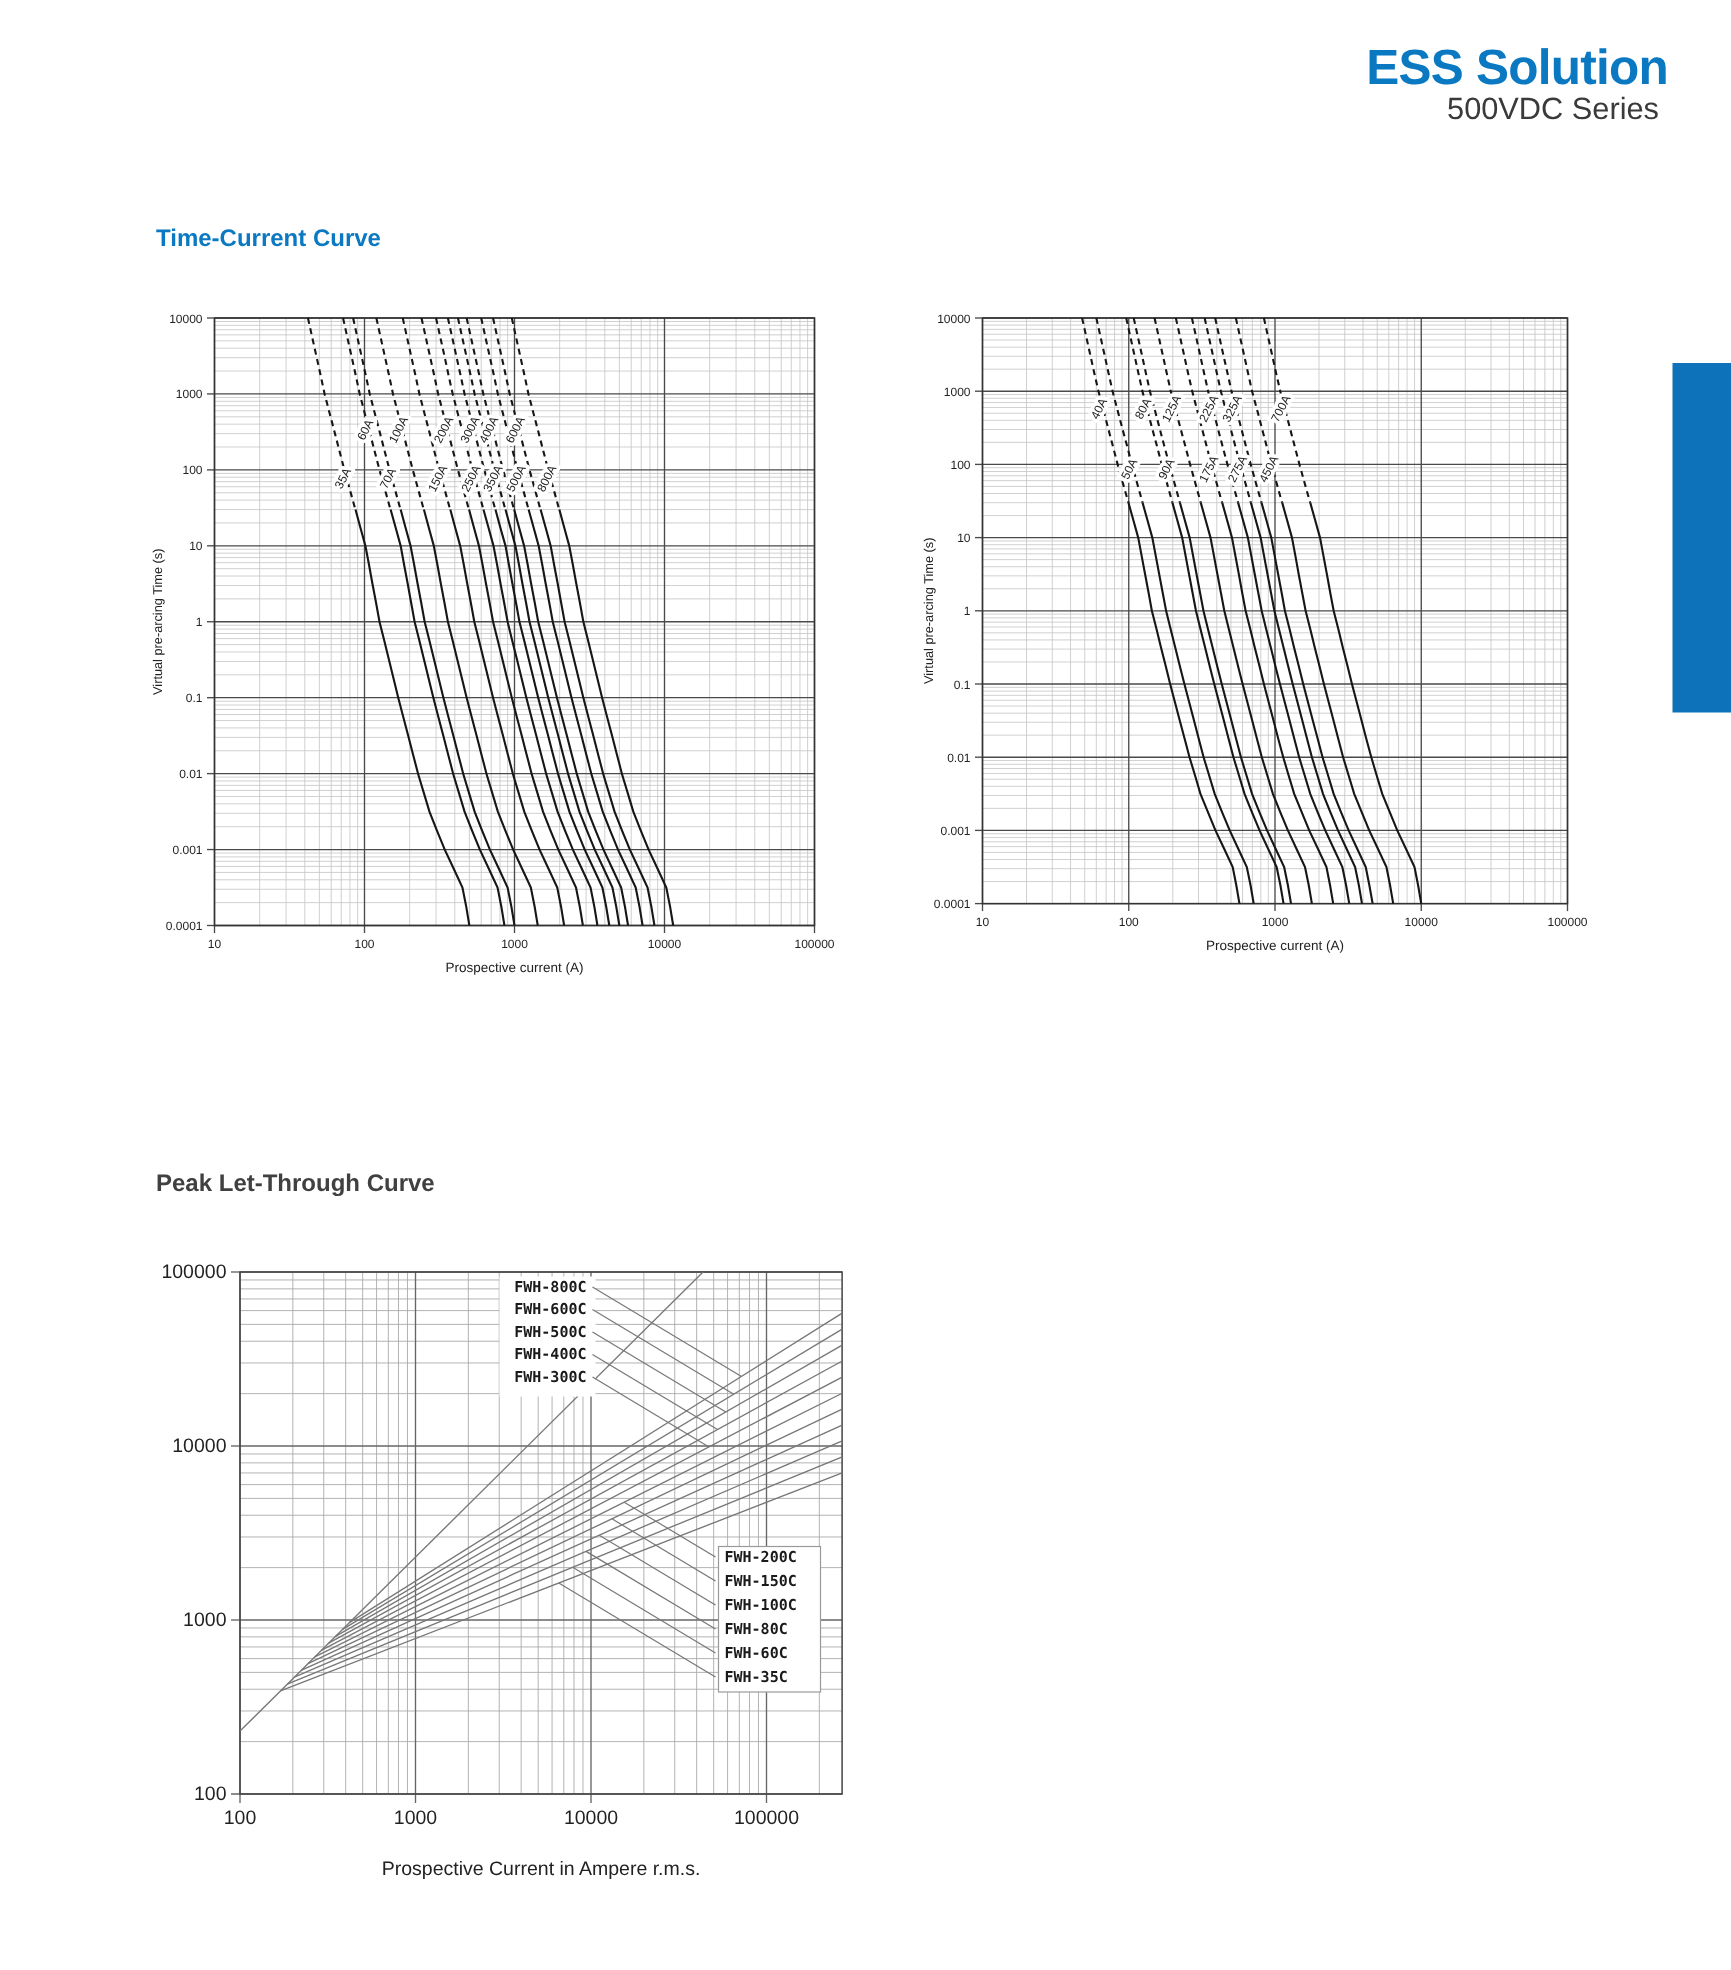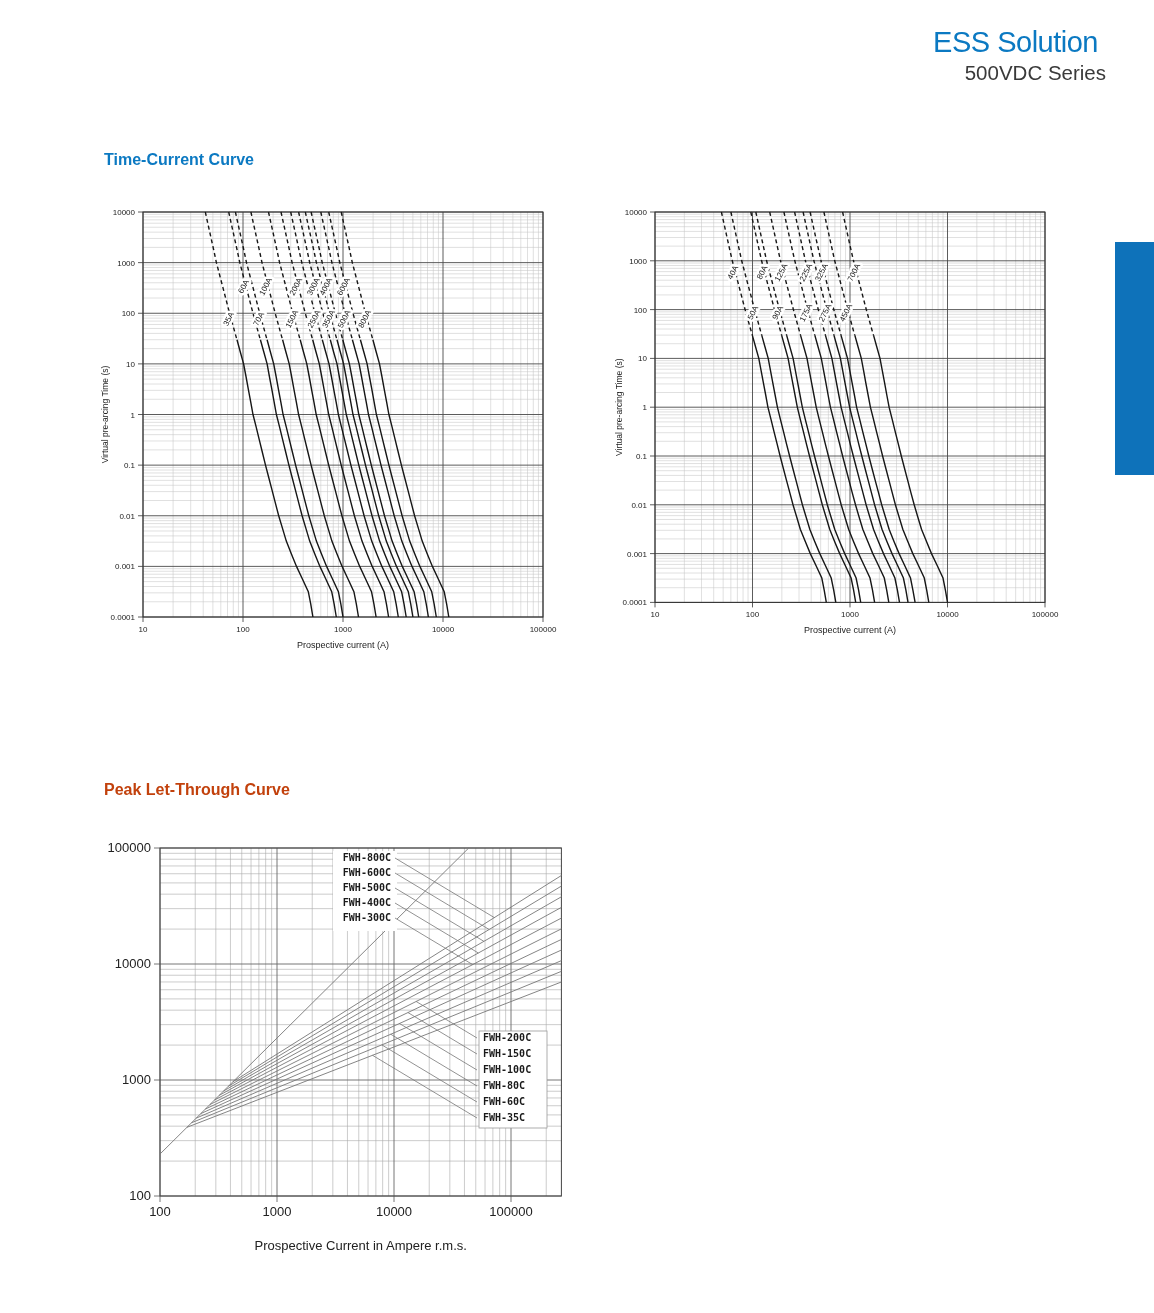--- a/index.html
+++ b/index.html
@@ -1,18 +1,18 @@
 <!DOCTYPE html>
 <html><head>
 <meta charset="utf-8">
 <style>
   html,body{margin:0;padding:0;background:#fff;}
   .page{position:relative;width:1154px;height:1313px;background:#fff;overflow:hidden;
         font-family:"Liberation Sans",sans-serif;}
-  .brand-title{position:absolute;top:26px;right:56px;font-size:29px;font-weight:normal;
+  .brand-title{position:absolute;top:26px;right:42px;font-size:33px;font-weight:bold;
                letter-spacing:-0.5px;}
   .brand-subtitle{position:absolute;top:61px;right:48px;font-size:20.5px;color:#3a3a3a;text-align:right;}
   .sec-title{position:absolute;left:104px;font-size:16px;font-weight:bold;}
   #sec-tcc{top:151px;}
   #sec-peak{top:781px;}
   .side-tab{position:absolute;right:0;top:242px;width:39px;height:233px;}
   svg{position:absolute;overflow:visible;}
   #chart-tcc-left{left:95px;top:205px;}
   #chart-tcc-right{left:608px;top:205px;}
   #chart-peak{left:95px;top:835px;}
@@ -385,21 +385,21 @@
       <text x="200.2379779879418" y="108.83296553936094" font-size="8" text-anchor="middle" fill="#111" paint-order="stroke" stroke="#fff" stroke-width="5" stroke-linejoin="round" transform="rotate(-63 200.2379779879418 108.83296553936094)">175A</text>
       <text x="200.24789818024712" y="68.6262189812782" font-size="8" text-anchor="middle" fill="#111" paint-order="stroke" stroke="#fff" stroke-width="5" stroke-linejoin="round" transform="rotate(-63 200.24789818024712 68.6262189812782)">225A</text>
       <text x="219.37670588947873" y="108.83296553936094" font-size="8" text-anchor="middle" fill="#111" paint-order="stroke" stroke="#fff" stroke-width="5" stroke-linejoin="round" transform="rotate(-63 219.37670588947873 108.83296553936094)">275A</text>
       <text x="215.81873035982952" y="68.6262189812782" font-size="8" text-anchor="middle" fill="#111" paint-order="stroke" stroke="#fff" stroke-width="5" stroke-linejoin="round" transform="rotate(-63 215.81873035982952 68.6262189812782)">325A</text>
       <text x="240.2299883341241" y="108.83296553936094" font-size="8" text-anchor="middle" fill="#111" paint-order="stroke" stroke="#fff" stroke-width="5" stroke-linejoin="round" transform="rotate(-63 240.2299883341241 108.83296553936094)">450A</text>
       <text x="248.3071615657793" y="68.6262189812782" font-size="8" text-anchor="middle" fill="#111" paint-order="stroke" stroke="#fff" stroke-width="5" stroke-linejoin="round" transform="rotate(-63 248.3071615657793 68.6262189812782)">700A</text>
       <text x="242" y="428.4" font-size="9" text-anchor="middle">Prospective current (A)</text>
       <text x="14" y="202.2" font-size="8.5" text-anchor="middle" transform="rotate(-90 14 202.2)">Virtual pre-arcing Time (s)</text>
     </svg>
 
-  <div class="sec-title" id="sec-peak" style="color: #c2410c;">Peak Let-Through Curve</div>
+  <div class="sec-title" id="sec-peak" style="color: #404040;">Peak Let-Through Curve</div>
 
   <svg id="chart-peak" width="500" height="430">
       <g>
         <line x1="100.2205094926858" y1="13" x2="100.2205094926858" y2="361" stroke="#aaa" stroke-width="0.6"></line>
         <line x1="120.82318680220052" y1="13" x2="120.82318680220052" y2="361" stroke="#aaa" stroke-width="0.6"></line>
         <line x1="135.4410189853716" y1="13" x2="135.4410189853716" y2="361" stroke="#aaa" stroke-width="0.6"></line>
         <line x1="146.7794905073142" y1="13" x2="146.7794905073142" y2="361" stroke="#aaa" stroke-width="0.6"></line>
         <line x1="156.04369629488627" y1="13" x2="156.04369629488627" y2="361" stroke="#aaa" stroke-width="0.6"></line>
         <line x1="163.87647068166805" y1="13" x2="163.87647068166805" y2="361" stroke="#aaa" stroke-width="0.6"></line>
         <line x1="170.66152847805742" y1="13" x2="170.66152847805742" y2="361" stroke="#aaa" stroke-width="0.6"></line>

